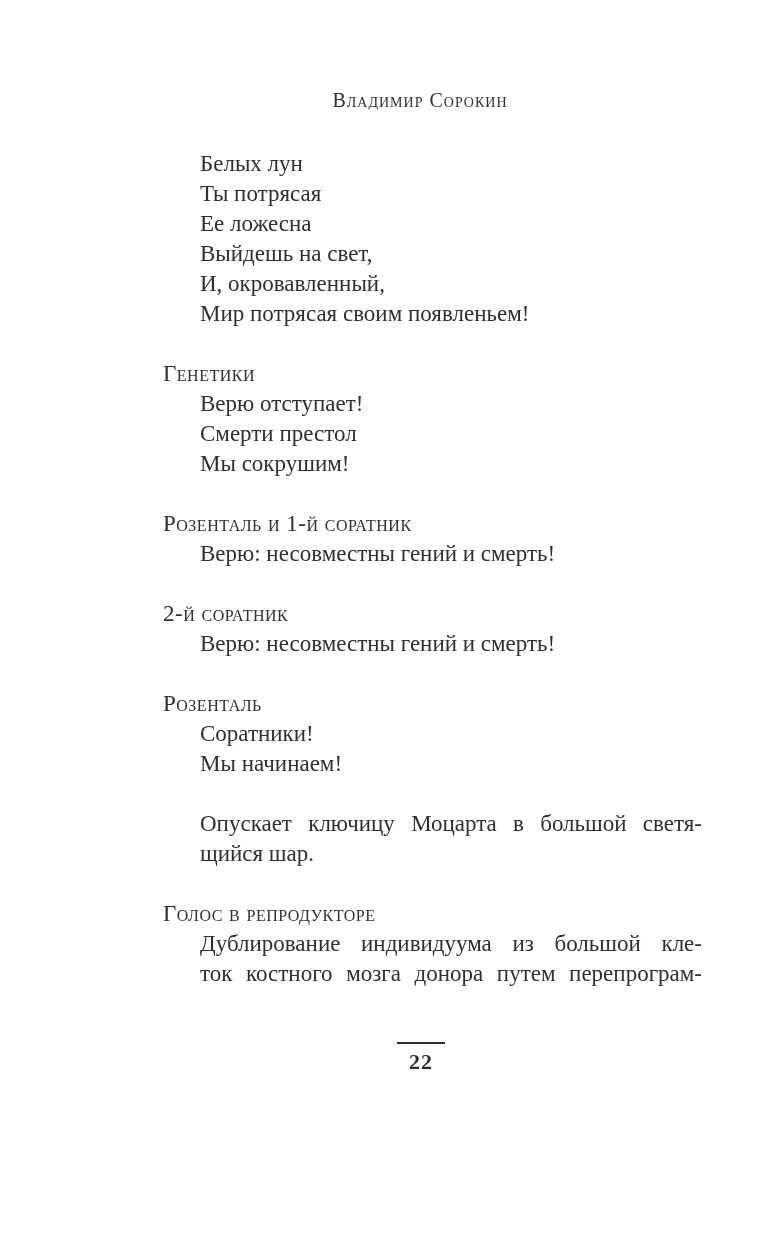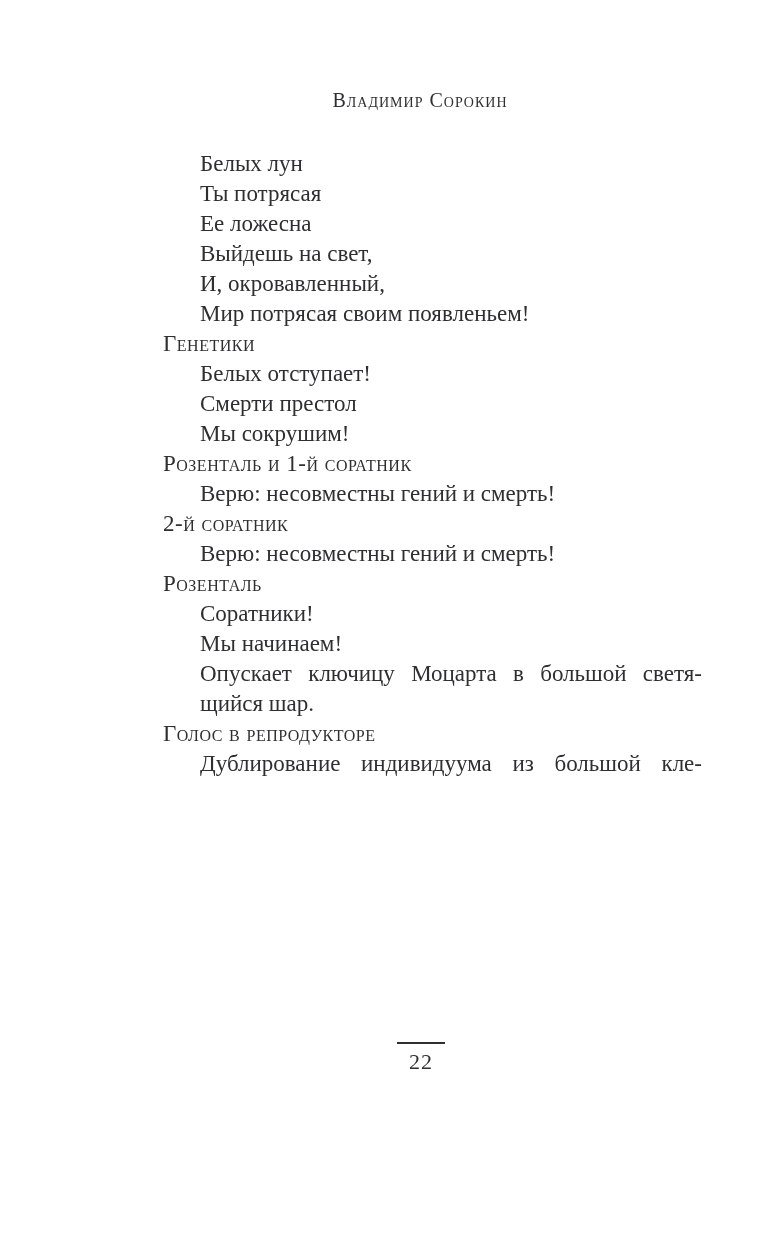--- a/index.html
+++ b/index.html
@@ -28,20 +28,21 @@
   }
   .content {
     position: absolute;
     left: 163px;
     top: 149px;
     width: 539px;
     font-size: 23px;
     line-height: 30px;
   }
   .block + .block {
+    margin-top: 30px;
   }
   .speaker {
     font-variant: small-caps;
     letter-spacing: 0.5px;
   }
   .line {
     padding-left: 37px;
   }
   .line.justify {
     text-align: justify;
@@ -56,21 +57,21 @@
   }
   .footer-rule {
     width: 48px;
     height: 0;
     border-top: 2px solid #2f2e30;
     margin: 0 auto;
   }
   .page-number {
     margin-top: 5px;
     font-size: 22px;
-    font-weight: normal;
+    font-weight: bold;
     letter-spacing: 1px;
   }
 </style>
 </head>
 <body>
 
 <div class="running-header">Владимир Сорокин</div>
 
 <section class="content">
 
@@ -78,21 +79,21 @@
     <div class="line">Белых лун</div>
     <div class="line">Ты потрясая</div>
     <div class="line">Ее ложесна</div>
     <div class="line">Выйдешь на свет,</div>
     <div class="line">И, окровавленный,</div>
     <div class="line">Мир потрясая своим появленьем!</div>
   </div>
 
   <div class="block">
     <div class="speaker">Генетики</div>
-    <div class="line">Белых отступает!</div>
+    <div class="line">Верю отступает!</div>
     <div class="line">Смерти престол</div>
     <div class="line">Мы сокрушим!</div>
   </div>
 
   <div class="block">
     <div class="speaker">Розенталь и 1-й соратник</div>
     <div class="line">Верю: несовместны гений и смерть!</div>
   </div>
 
   <div class="block">
@@ -107,20 +108,21 @@
   </div>
 
   <div class="block">
     <div class="line justify">Опускает ключицу Моцарта в большой светя-</div>
     <div class="line">щийся шар.</div>
   </div>
 
   <div class="block">
     <div class="speaker">Голос в репродукторе</div>
     <div class="line justify">Дублирование индивидуума из большой кле-</div>
+    <div class="line justify">ток костного мозга донора путем перепрограм-</div>
   </div>
 
 </section>
 
 <footer class="page-footer">
   <div class="footer-rule"></div>
   <div class="page-number">22</div>
 </footer>
 
 </body></html>

